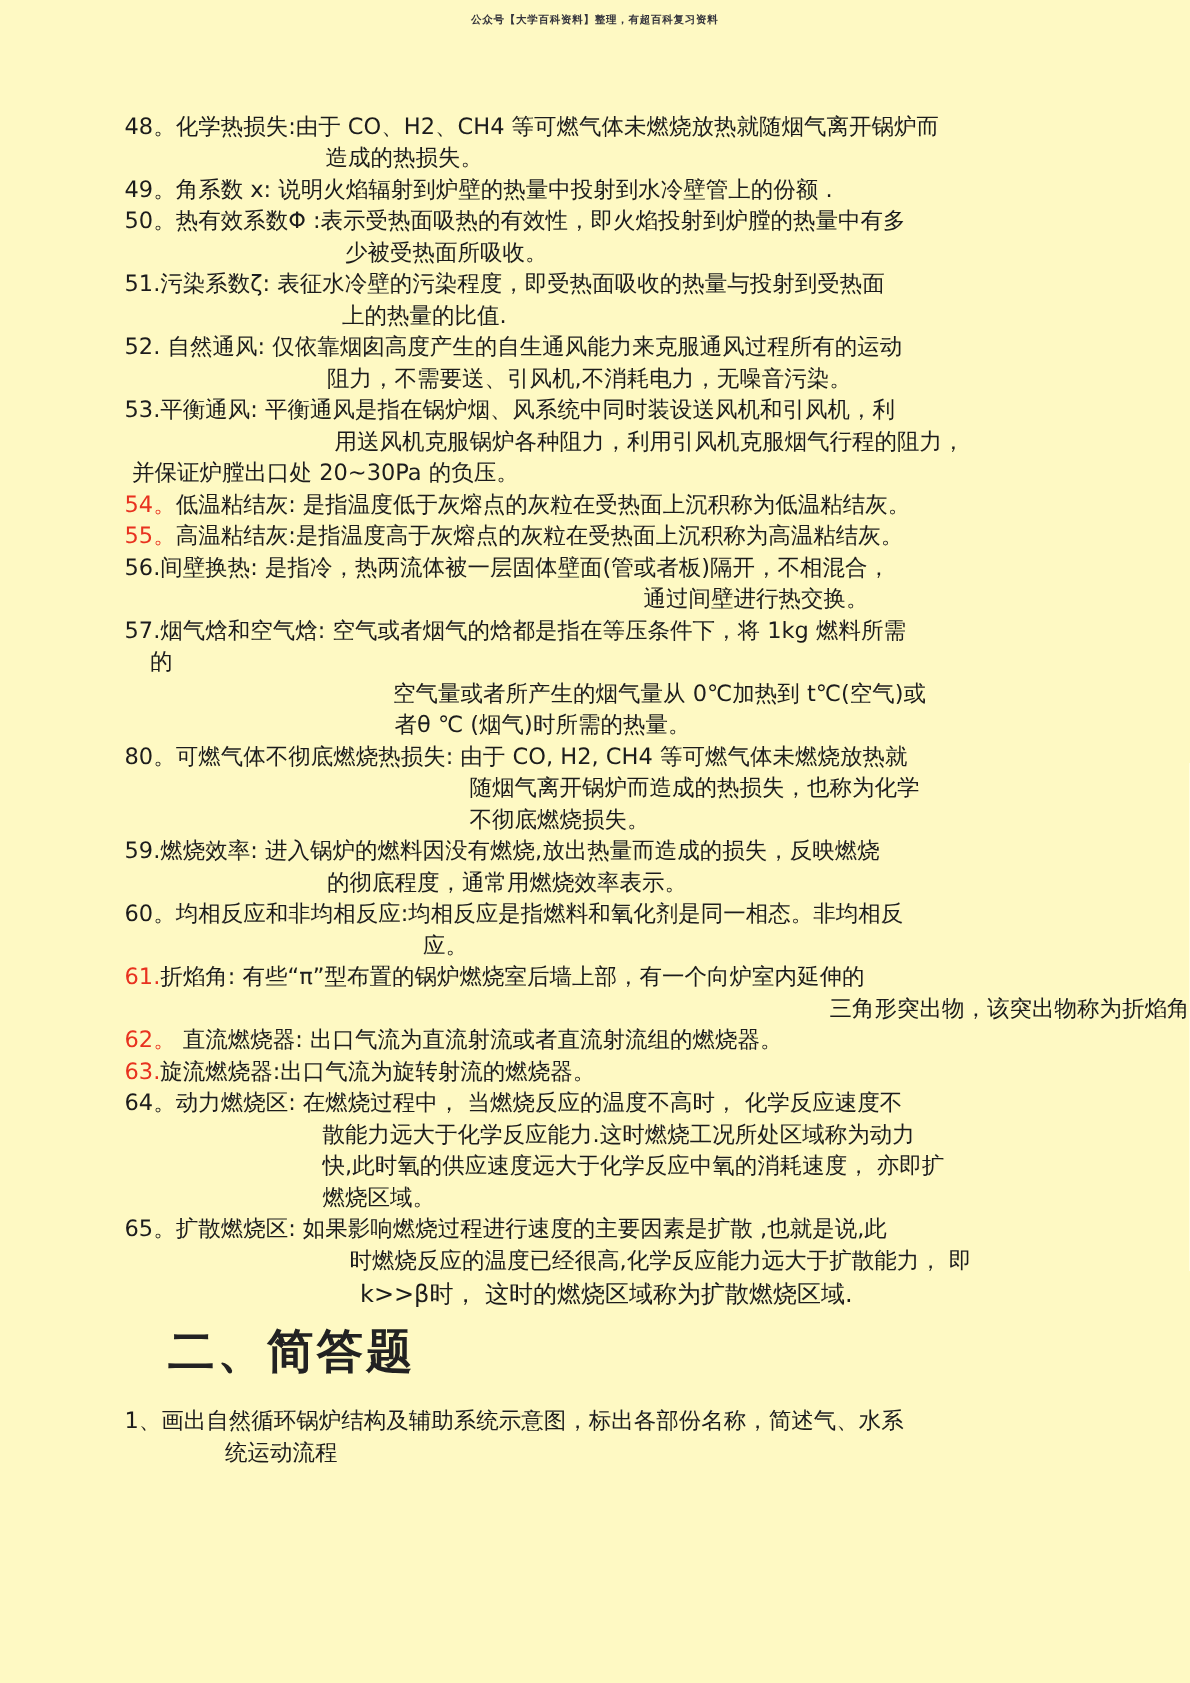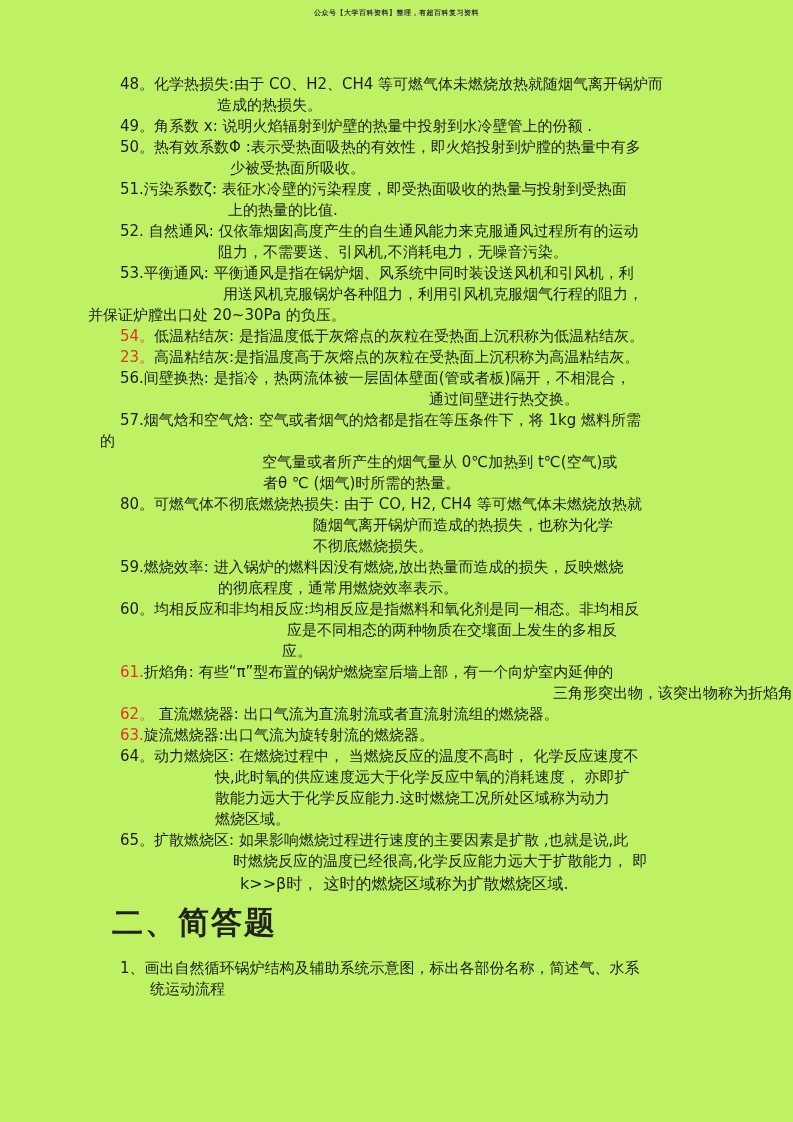--- a/index.html
+++ b/index.html
@@ -1,21 +1,21 @@
 <!DOCTYPE html>
 <html><head>
 <meta charset="utf-8">
 <style>
   * { margin: 0; padding: 0; box-sizing: border-box; }
   html, body { background: #ffffff; }
   .page {
     position: relative;
     width: 793px;
     height: 1122px;
-    background: #bef264;
+    background: #fef9c3;
     overflow: hidden;
     font-family: "DejaVu Sans", "Liberation Sans", sans-serif;
     color: #1c1c1c;
   }
   .watermark {
     position: absolute;
     top: 8px;
     left: 0;
     width: 100%;
     text-align: center;
@@ -28,21 +28,21 @@
     position: absolute;
     top: 74px;
     left: 0;
     width: 100%;
   }
   .line {
     font-size: 15px;
     line-height: 21px;
     white-space: nowrap;
   }
-  .line.first { padding-left: 120px; }
+  .line.first { padding-left: 83px; }
   .num { display: inline; }
   .num.red { color: #e8321f; }
   .line-k {
     font-size: 16px;
     line-height: 23px;
     font-weight: 500;
   }
   .section-heading {
     margin-top: 7px;
     padding-left: 112px;
@@ -85,21 +85,21 @@
         </div>
         <div>
           <div class="line first"><span class="num">53.</span>平衡通风: 平衡通风是指在锅炉烟、风系统中同时装设送风机和引风机，利</div>
           <div class="line" style="padding-left: 223px;">用送风机克服锅炉各种阻力，利用引风机克服烟气行程的阻力，</div>
           <div class="line" style="padding-left: 88px;">并保证炉膛出口处 20~30Pa 的负压。</div>
         </div>
         <div>
           <div class="line first"><span class="num red">54。</span>低温粘结灰: 是指温度低于灰熔点的灰粒在受热面上沉积称为低温粘结灰。</div>
         </div>
         <div>
-          <div class="line first"><span class="num red">23。</span>高温粘结灰:是指温度高于灰熔点的灰粒在受热面上沉积称为高温粘结灰。</div>
+          <div class="line first"><span class="num red">55。</span>高温粘结灰:是指温度高于灰熔点的灰粒在受热面上沉积称为高温粘结灰。</div>
         </div>
         <div>
           <div class="line first"><span class="num">56.</span>间壁换热: 是指冷，热两流体被一层固体壁面(管或者板)隔开，不相混合，</div>
           <div class="line" style="padding-left: 215px; text-align: center;">通过间壁进行热交换。</div>
         </div>
         <div>
           <div class="line first"><span class="num">57.</span>烟气焓和空气焓: 空气或者烟气的焓都是指在等压条件下，将 1kg 燃料所需</div>
           <div class="line" style="padding-left: 100px;">的</div>
           <div class="line" style="padding-left: 262px;">空气量或者所产生的烟气量从 0℃加热到 t℃(空气)或</div>
           <div class="line" style="padding-left: 263px;">者θ ℃ (烟气)时所需的热量。</div>
@@ -108,37 +108,36 @@
           <div class="line first"><span class="num">80。</span>可燃气体不彻底燃烧热损失: 由于 CO, H2, CH4 等可燃气体未燃烧放热就</div>
           <div class="line" style="padding-left: 313px;">随烟气离开锅炉而造成的热损失，也称为化学</div>
           <div class="line" style="padding-left: 313px;">不彻底燃烧损失。</div>
         </div>
         <div>
           <div class="line first"><span class="num">59.</span>燃烧效率: 进入锅炉的燃料因没有燃烧,放出热量而造成的损失，反映燃烧</div>
           <div class="line" style="padding-left: 218px;">的彻底程度，通常用燃烧效率表示。</div>
         </div>
         <div>
           <div class="line first"><span class="num">60。</span>均相反应和非均相反应:均相反应是指燃料和氧化剂是同一相态。非均相反</div>
-          <div class="line" style="padding-left: 287px;">应是不同相态的两种物质在交壤面上发生的多相反</div>
           <div class="line" style="padding-left: 282px;">应。</div>
         </div>
         <div>
           <div class="line first"><span class="num red">61.</span>折焰角: 有些“π”型布置的锅炉燃烧室后墙上部，有一个向炉室内延伸的</div>
           <div class="line" style="padding-left: 215px; text-align: right;">三角形突出物，该突出物称为折焰角</div>
         </div>
         <div>
           <div class="line first"><span class="num red">62。</span> 直流燃烧器: 出口气流为直流射流或者直流射流组的燃烧器。</div>
         </div>
         <div>
           <div class="line first"><span class="num red">63.</span>旋流燃烧器:出口气流为旋转射流的燃烧器。</div>
         </div>
         <div>
           <div class="line first"><span class="num">64。</span>动力燃烧区: 在燃烧过程中， 当燃烧反应的温度不高时， 化学反应速度不</div>
+          <div class="line" style="padding-left: 215px;">散能力远大于化学反应能力.这时燃烧工况所处区域称为动力</div>
           <div class="line" style="padding-left: 215px;">快,此时氧的供应速度远大于化学反应中氧的消耗速度， 亦即扩</div>
-          <div class="line" style="padding-left: 215px;">散能力远大于化学反应能力.这时燃烧工况所处区域称为动力</div>
           <div class="line" style="padding-left: 215px;">燃烧区域。</div>
         </div>
         <div>
           <div class="line first"><span class="num">65。</span>扩散燃烧区: 如果影响燃烧过程进行速度的主要因素是扩散 ,也就是说,此</div>
           <div class="line" style="padding-left: 233px;">时燃烧反应的温度已经很高,化学反应能力远大于扩散能力， 即</div>
           <div class="line line-k" style="padding-left: 240px;">k&gt;&gt;β时， 这时的燃烧区域称为扩散燃烧区域.</div>
         </div>
       </div>
 
     <div class="section-heading">二、简答题</div>

